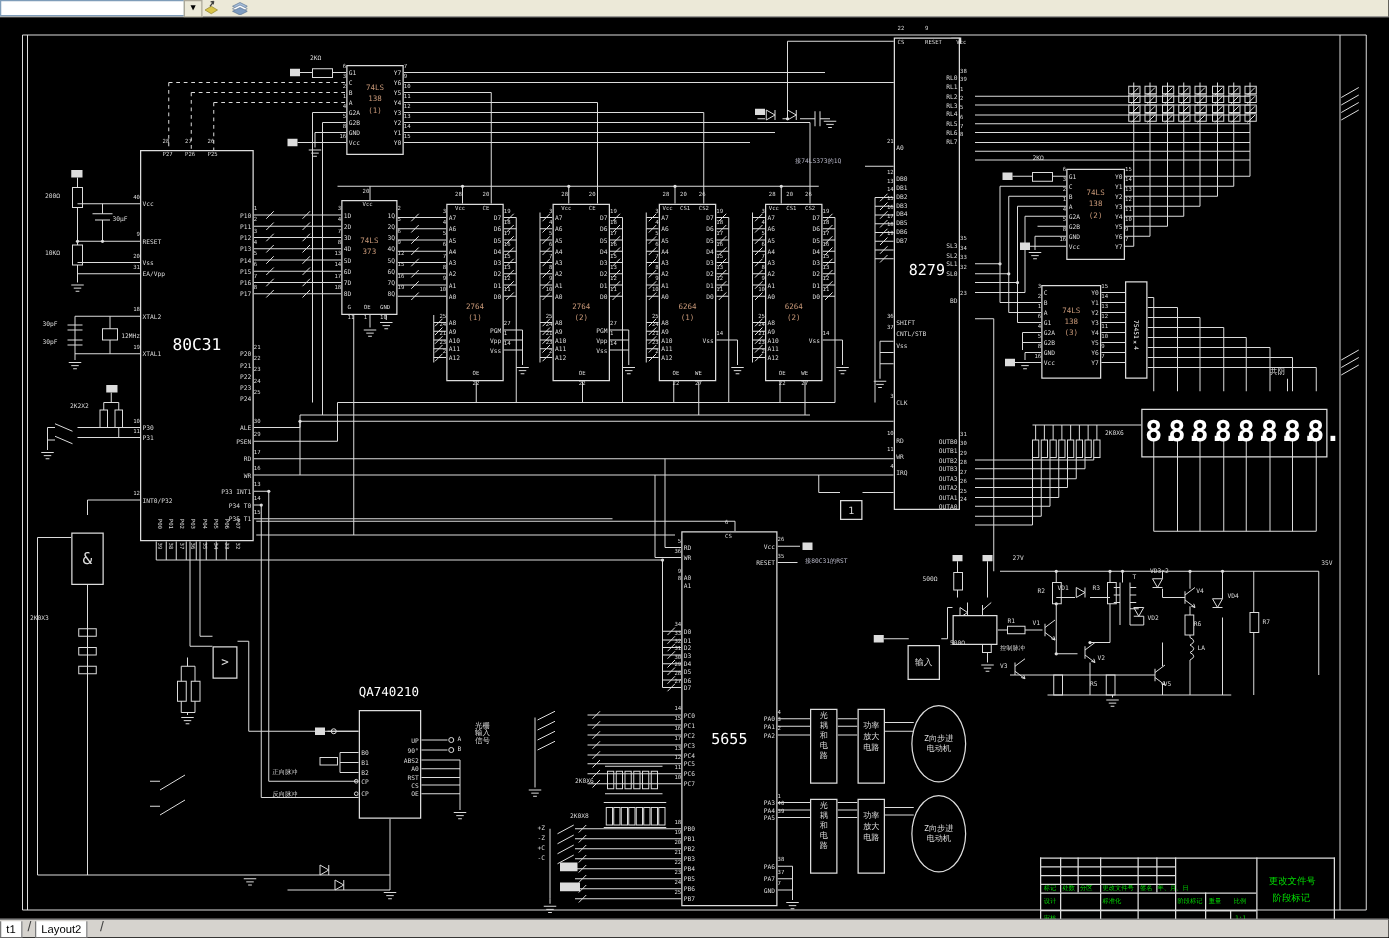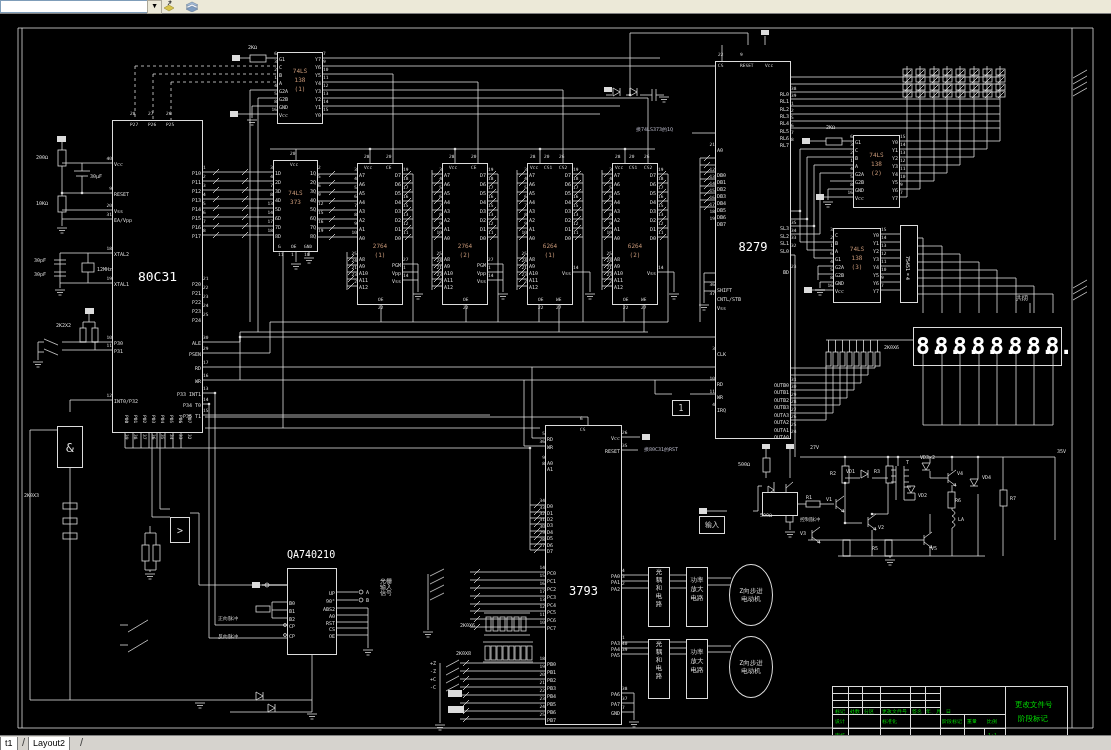--- a/index.html
+++ b/index.html
@@ -961,21 +961,21 @@
 
     <div class="blk gate" style="left:57px;top:412px;width:26px;height:42px;font-size:13px">
         <span>&amp;</span>
       </div>
     <div class="blk gate" style="left:170px;top:503px;width:20px;height:26px;font-size:10px">
         <span>&gt;</span>
       </div>
     <div class="blk gate" style="left:672px;top:386px;width:18px;height:16px;font-size:8px">
         <span>1</span>
       </div>
-    <div class="blk gate" style="left:699px;top:502px;width:26px;height:18px;font-size:7px">
+    <div class="blk gate" style="left:726px;top:502px;width:26px;height:28px;font-size:7px">
         <span>输入</span>
       </div>
     <div class="blk" style="left:762px;top:478px;width:36px;height:24px"></div>
     <div class="blk" style="left:648px;top:553px;width:22px;height:60px;font-size:6.5px;line-height:8px;white-space:pre-line"><span>光
 耦
 和
 电
 路</span></div>
     <div class="blk" style="left:686px;top:553px;width:22px;height:60px;font-size:6.5px;line-height:9px;white-space:pre-line;padding-top:8px"><span>功率
 放大
@@ -1248,21 +1248,21 @@
         <div class="pin pinR" style="top: 53px;"><span>D2</span><span class="pn">13</span></div>
         <div class="pin pinR" style="top: 62px;"><span>D1</span><span class="pn">12</span></div>
         <div class="pin pinR" style="top: 71px;"><span>D0</span><span class="pn">11</span></div>
         <div class="pin pinR" style="top: 106px;"><span>Vss</span><span class="pn">14</span></div>
         <div class="pin pinT" style="left: 2px;"><span>Vcc</span><span class="pn">28</span></div>
         <div class="pin pinT" style="left: 16px;"><span>CS1</span><span class="pn">20</span></div>
         <div class="pin pinT" style="left: 31px;"><span>CS2</span><span class="pn">26</span></div>
         <div class="pin pinB" style="left: 10px;"><span>OE</span><span class="pn">22</span></div>
         <div class="pin pinB" style="left: 28px;"><span>WE</span><span class="pn">27</span></div>
       </div>
-      <div class="chip" style="left: 715px; top: 47px; width: 76px; height: 378px;">
+      <div class="chip" style="left: 715px; top: 16px; width: 53px; height: 378px;">
         <div class="clabel" style="top: 178px; font-size: 12px;">8279</div>
         <div class="pin pinL" style="top: 85px;"><span>A0</span><span class="pn">21</span></div>
         <div class="pin pinL" style="top: 110px;"><span>DB0</span><span class="pn">12</span></div>
         <div class="pin pinL" style="top: 117px;"><span>DB1</span><span class="pn">13</span></div>
         <div class="pin pinL" style="top: 124px;"><span>DB2</span><span class="pn">14</span></div>
         <div class="pin pinL" style="top: 131px;"><span>DB3</span><span class="pn">15</span></div>
         <div class="pin pinL" style="top: 138px;"><span>DB4</span><span class="pn">16</span></div>
         <div class="pin pinL" style="top: 145px;"><span>DB5</span><span class="pn">17</span></div>
         <div class="pin pinL" style="top: 152px;"><span>DB6</span><span class="pn">18</span></div>
         <div class="pin pinL" style="top: 159px;"><span>DB7</span><span class="pn">19</span></div>
@@ -1337,21 +1337,21 @@
         <div class="pin pinR" style="top: 27px;"><span>Y3</span><span class="pn">12</span></div>
         <div class="pin pinR" style="top: 35px;"><span>Y4</span><span class="pn">11</span></div>
         <div class="pin pinR" style="top: 43px;"><span>Y5</span><span class="pn">10</span></div>
         <div class="pin pinR" style="top: 51px;"><span>Y6</span><span class="pn">9</span></div>
         <div class="pin pinR" style="top: 59px;"><span>Y7</span><span class="pn">7</span></div>
       </div>
       <div class="chip" style="left: 900px; top: 211px; width: 18px; height: 78px;">
         <div class="clabel vert" style="top: 4px; font-size: 5px; height: 100%; line-height: 18px;">75451×4</div>
       </div>
       <div class="chip" style="left: 545px; top: 411px; width: 77px; height: 300px;">
-        <div class="clabel" style="top: 158px; font-size: 12px;">3793</div>
+        <div class="clabel" style="top: 158px; font-size: 12px;">5655</div>
         <div class="pin pinL" style="top: 10px;"><span>RD</span><span class="pn">5</span></div>
         <div class="pin pinL" style="top: 18px;"><span>WR</span><span class="pn">36</span></div>
         <div class="pin pinL" style="top: 34px;"><span>A0</span><span class="pn">9</span></div>
         <div class="pin pinL" style="top: 40px;"><span>A1</span><span class="pn">8</span></div>
         <div class="pin pinL" style="top: 77px;"><span>D0</span><span class="pn">34</span></div>
         <div class="pin pinL" style="top: 84px;"><span>D1</span><span class="pn">33</span></div>
         <div class="pin pinL" style="top: 90px;"><span>D2</span><span class="pn">32</span></div>
         <div class="pin pinL" style="top: 96px;"><span>D3</span><span class="pn">31</span></div>
         <div class="pin pinL" style="top: 103px;"><span>D4</span><span class="pn">30</span></div>
         <div class="pin pinL" style="top: 109px;"><span>D5</span><span class="pn">29</span></div>

